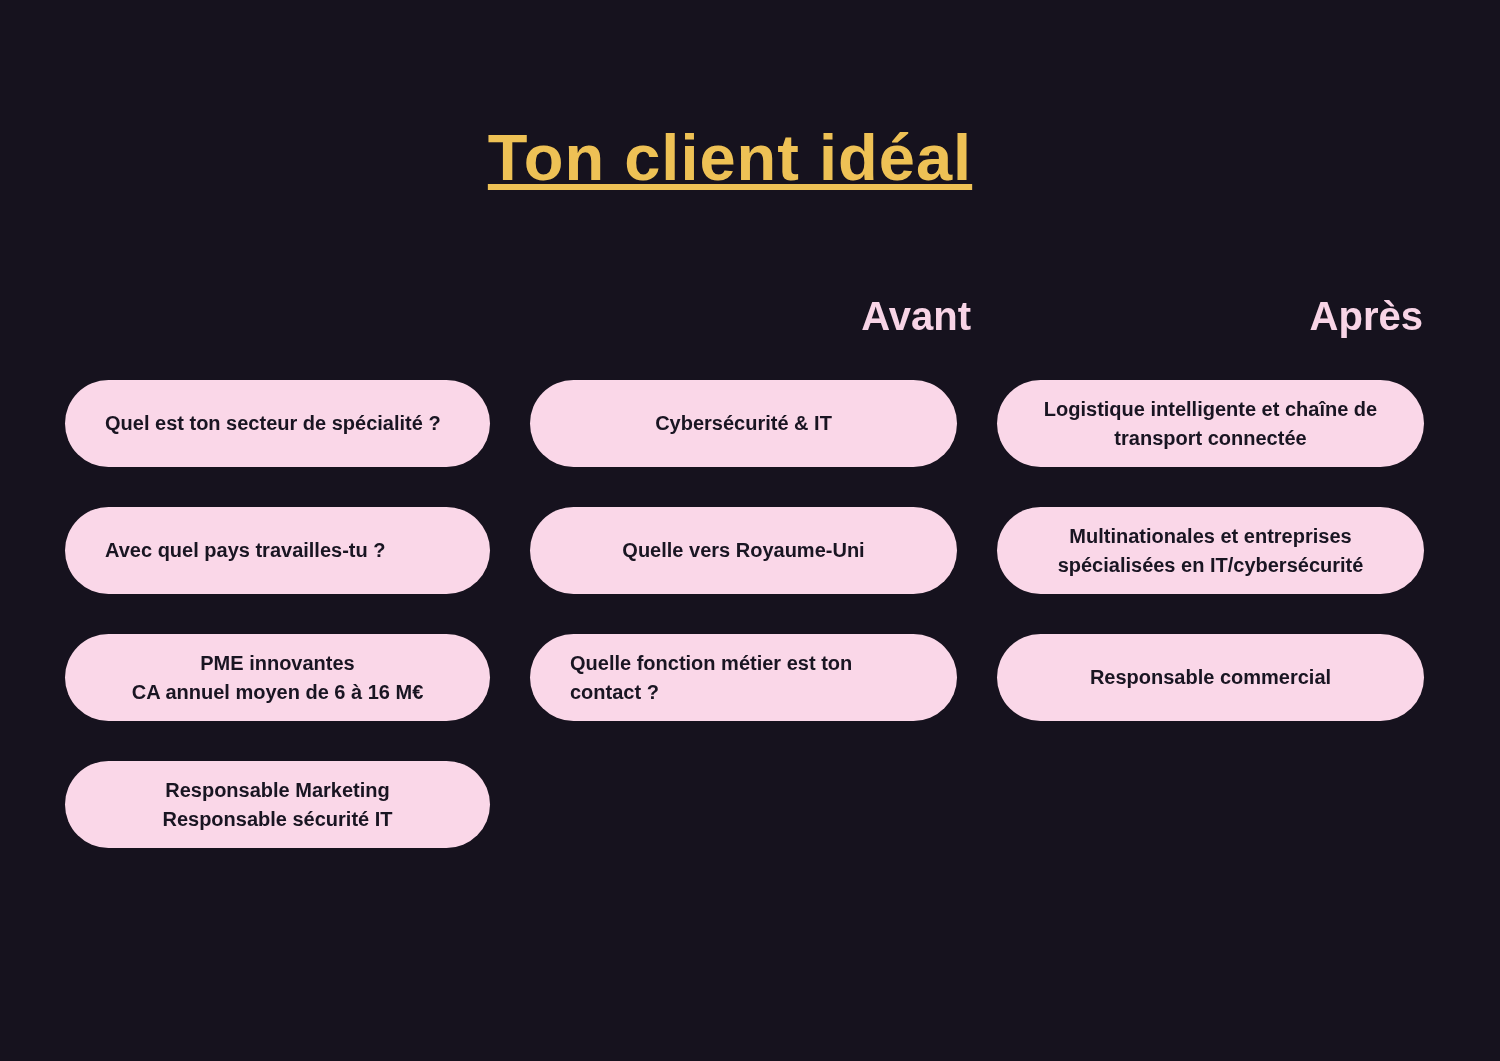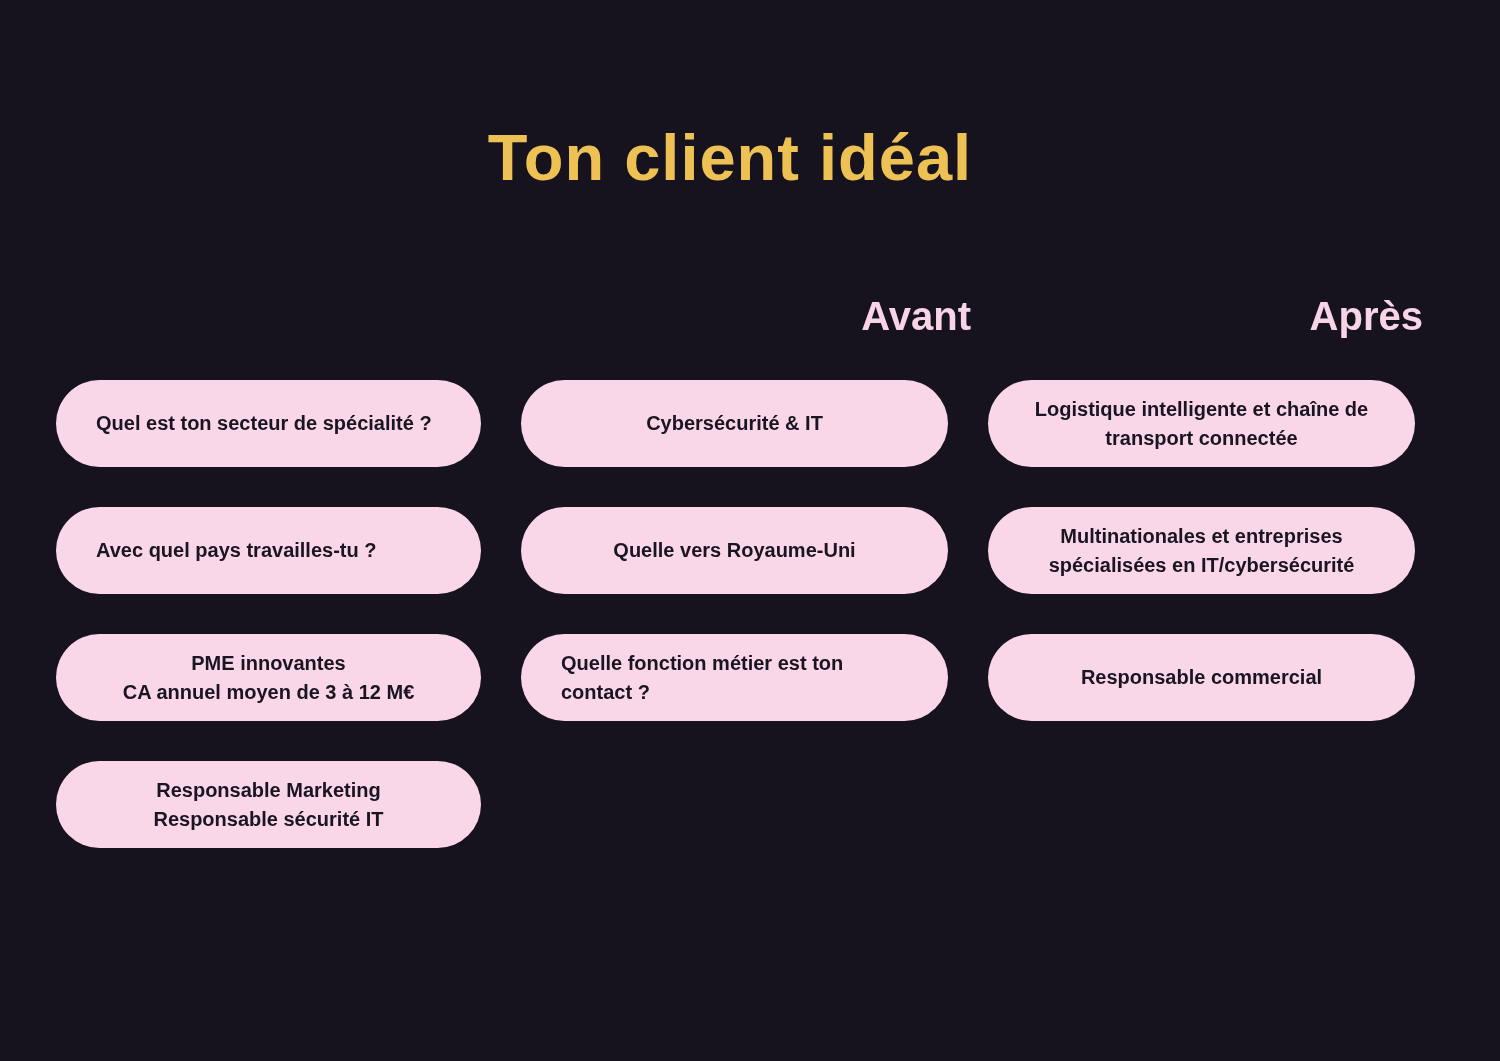--- a/index.html
+++ b/index.html
@@ -23,37 +23,38 @@
   }
   .title {
     position: absolute;
     left: 65px; top: 122px; width: 1330px;
     text-align: center;
     font-size: 65px;
     font-weight: 700;
     letter-spacing: 1px;
     color: var(--title-text);
     line-height: 1.1;
+    text-decoration: underline;
   }
   .col-header {
     position: absolute;
     top: 292px;
     width: 427px;
     text-align: right;
     transform: translateX(28px);
     font-size: 40px;
     font-weight: 700;
     color: var(--header-text);
     line-height: 1.2;
   }
   .col-header.avant { left: 516px; }
   .col-header.apres { left: 968px; }
   .grid {
     position: absolute;
-    left: 56px; top: 380px;
+    left: 65px; top: 380px;
     display: grid;
     grid-template-columns: 425px 427px 427px;
     column-gap: 26px;
     row-gap: 46px;
     gap: 40px;
   }
   .pill {
     min-height: 87px;
     border-radius: 44px;
     background: var(--pill-background);
@@ -106,21 +107,21 @@
     <div class="pill">
       <span class="pill-text">Quelle vers Royaume-Uni</span>
     </div>
 
     <div class="pill">
       <span class="pill-text">Multinationales et entreprises
 spécialisées en IT/cybersécurité</span>
     </div>
     <div class="pill">
       <span class="pill-text">PME innovantes
-CA annuel moyen de 3 à 12 M€</span>
+CA annuel moyen de 6 à 16 M€</span>
     </div>
 
     <div class="pill question">
       <span class="pill-text">Quelle fonction métier est ton
 contact ?</span>
     </div>
     <div class="pill">
       <span class="pill-text">Responsable commercial</span>
     </div>
     <div class="pill">

